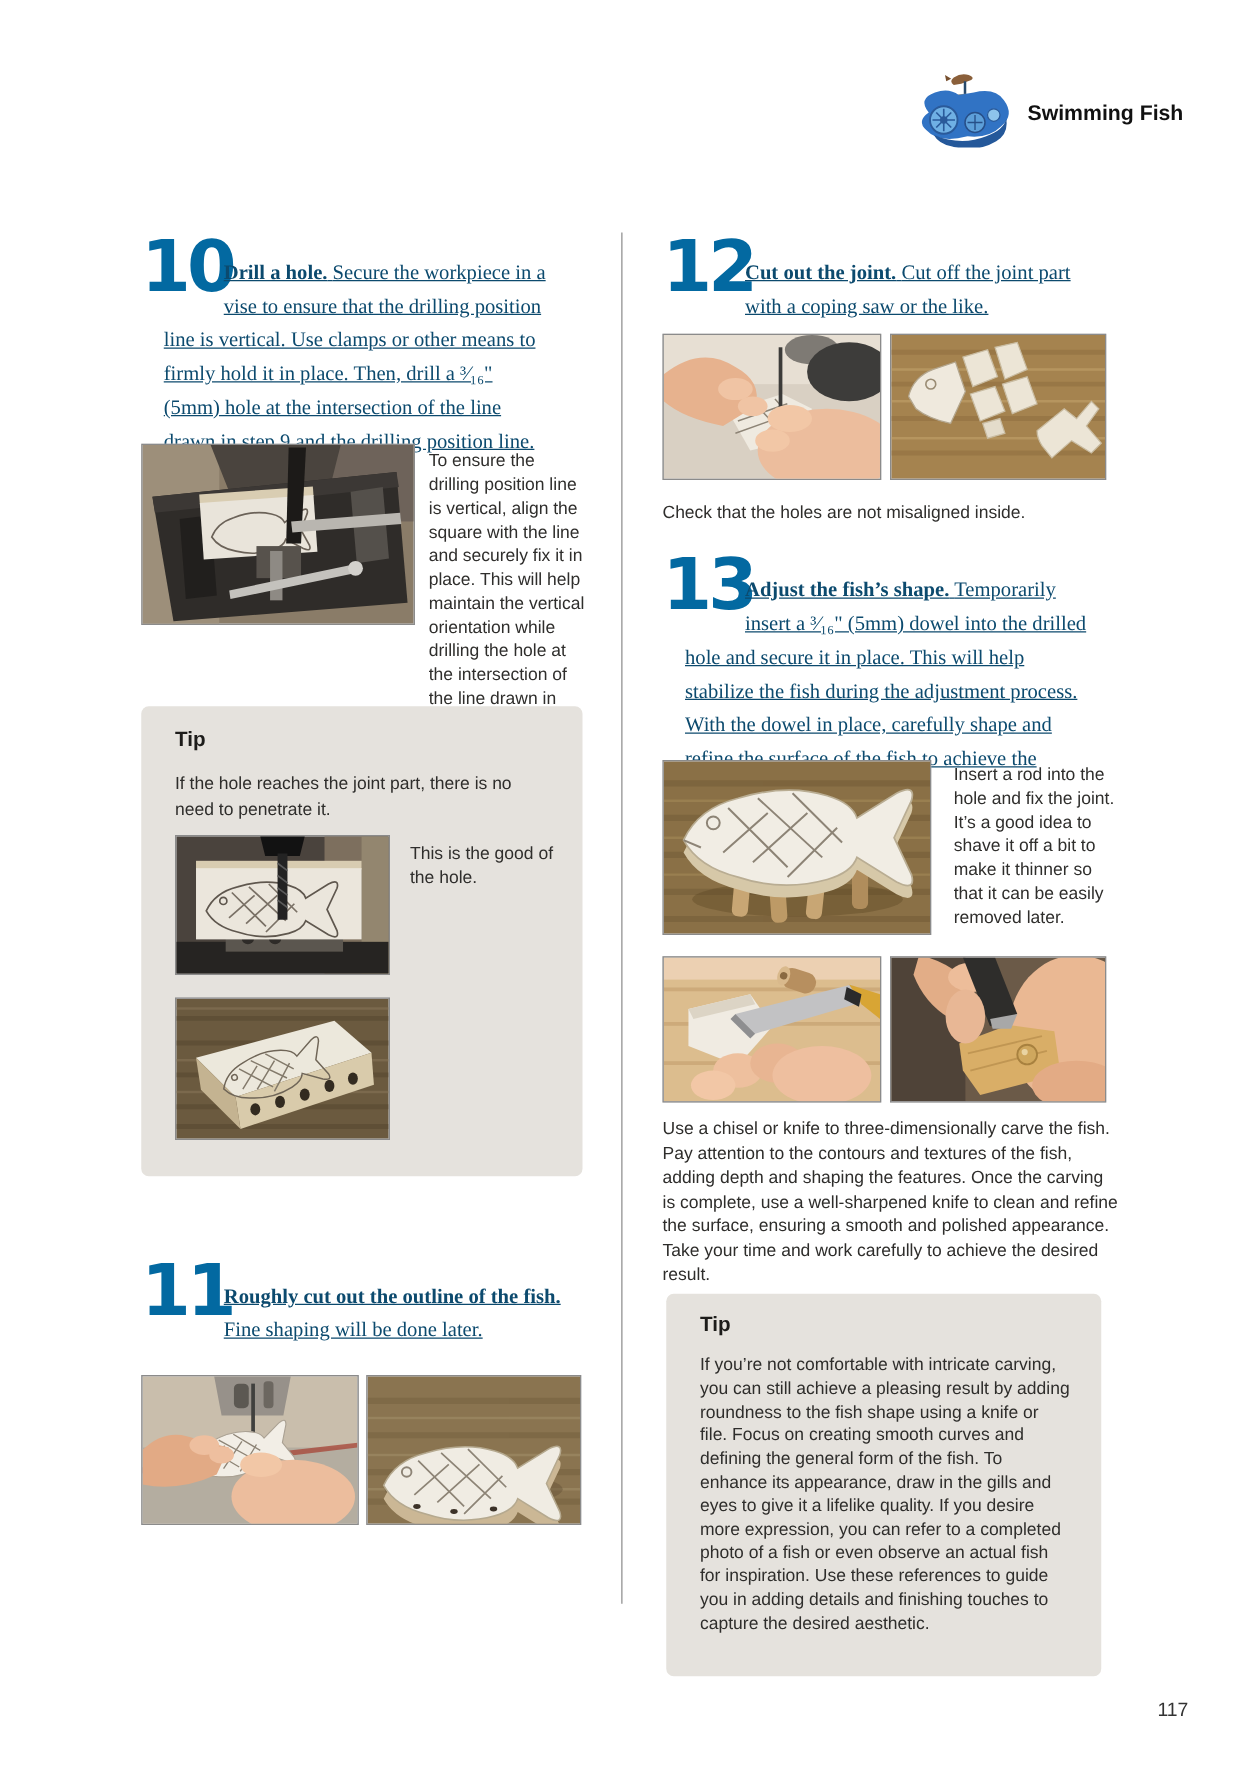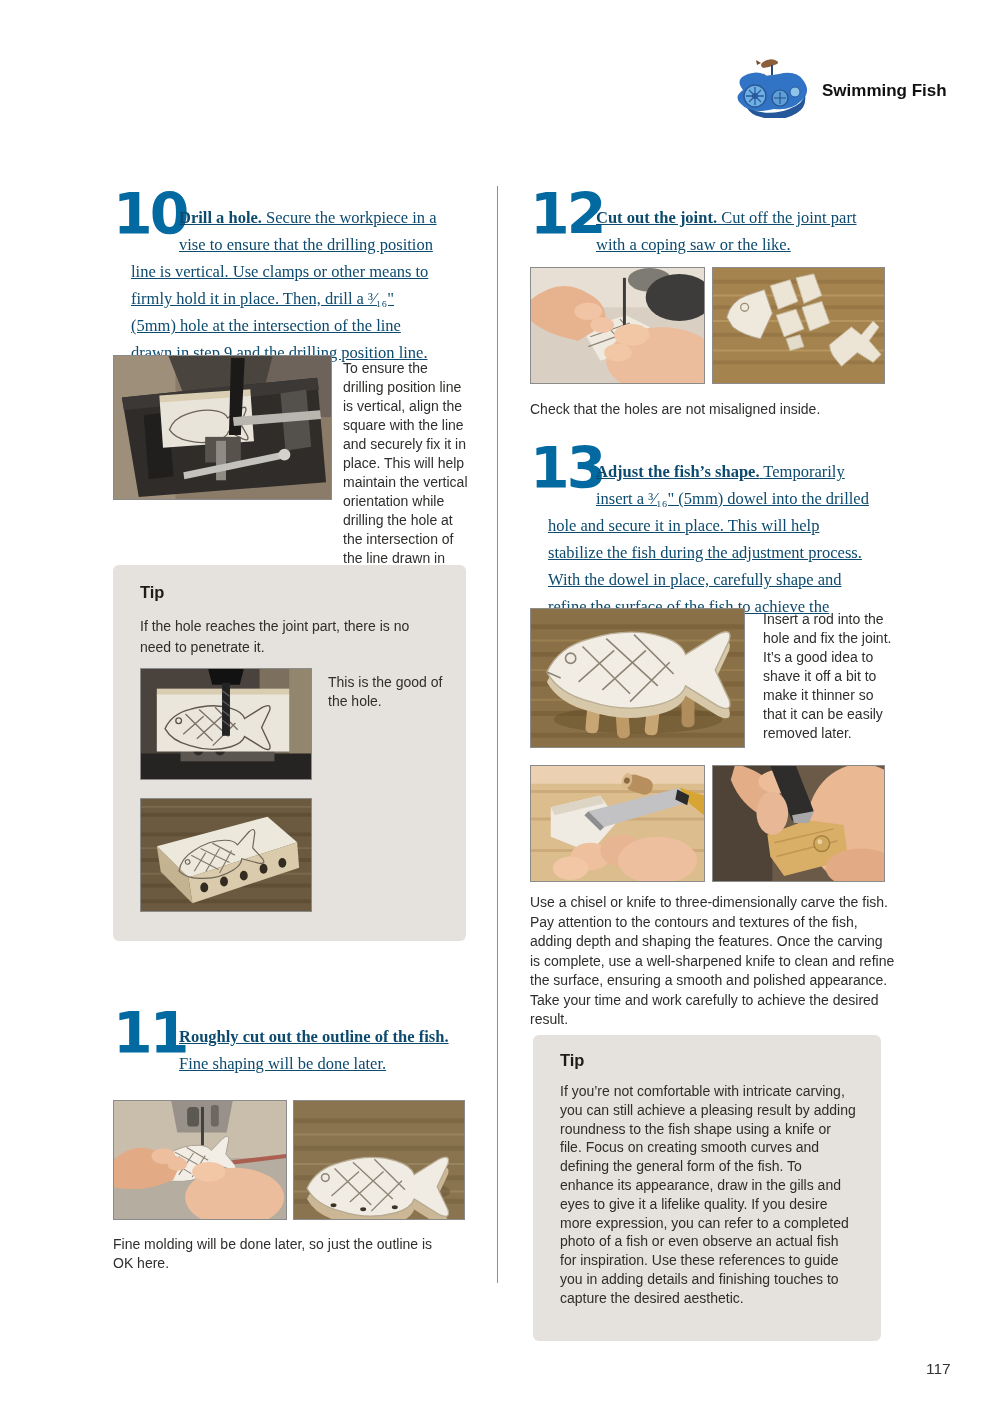--- a/index.html
+++ b/index.html
@@ -180,21 +180,20 @@
         <use href="#fish-side" fill="#cbb795" transform="translate(0,7)"></use>
         <use href="#fish-side" fill="#f0ece3" stroke="#b5a98f" stroke-width="0.8"></use>
         <use href="#fish-grid" stroke="#8d8476" stroke-width="0.9"></use>
         <circle cx="14" cy="18" r="2.5" fill="none" stroke="#8d8476"></circle>
       </g>
       <ellipse cx="40" cy="106" rx="3" ry="2" fill="#3c3228"></ellipse>
       <ellipse cx="70" cy="110" rx="3" ry="2" fill="#3c3228"></ellipse>
       <ellipse cx="102" cy="108" rx="3" ry="2" fill="#3c3228"></ellipse>
     </svg>
   </div>
-  <div class="cap" style="left:113px;top:1235px;width:340px">Fine molding will be done later, so just the outline is OK here.</div>
 
   <section class="step" style="left:530px;top:186px;width:358px">
     <div class="num">12</div>
     <p class="stext"><span class="stitle">Cut out the joint.</span> <span>Cut off the joint part with a coping saw or the like.</span></p>
   </section>
 
   <div class="photo" style="left:530px;top:267px;width:175px;height:117px">
     <svg viewBox="0 0 175 117" preserveAspectRatio="none">
       <rect width="175" height="117" fill="#d9d0c3"></rect>
       <rect width="175" height="40" fill="#e7dfd3"></rect>

